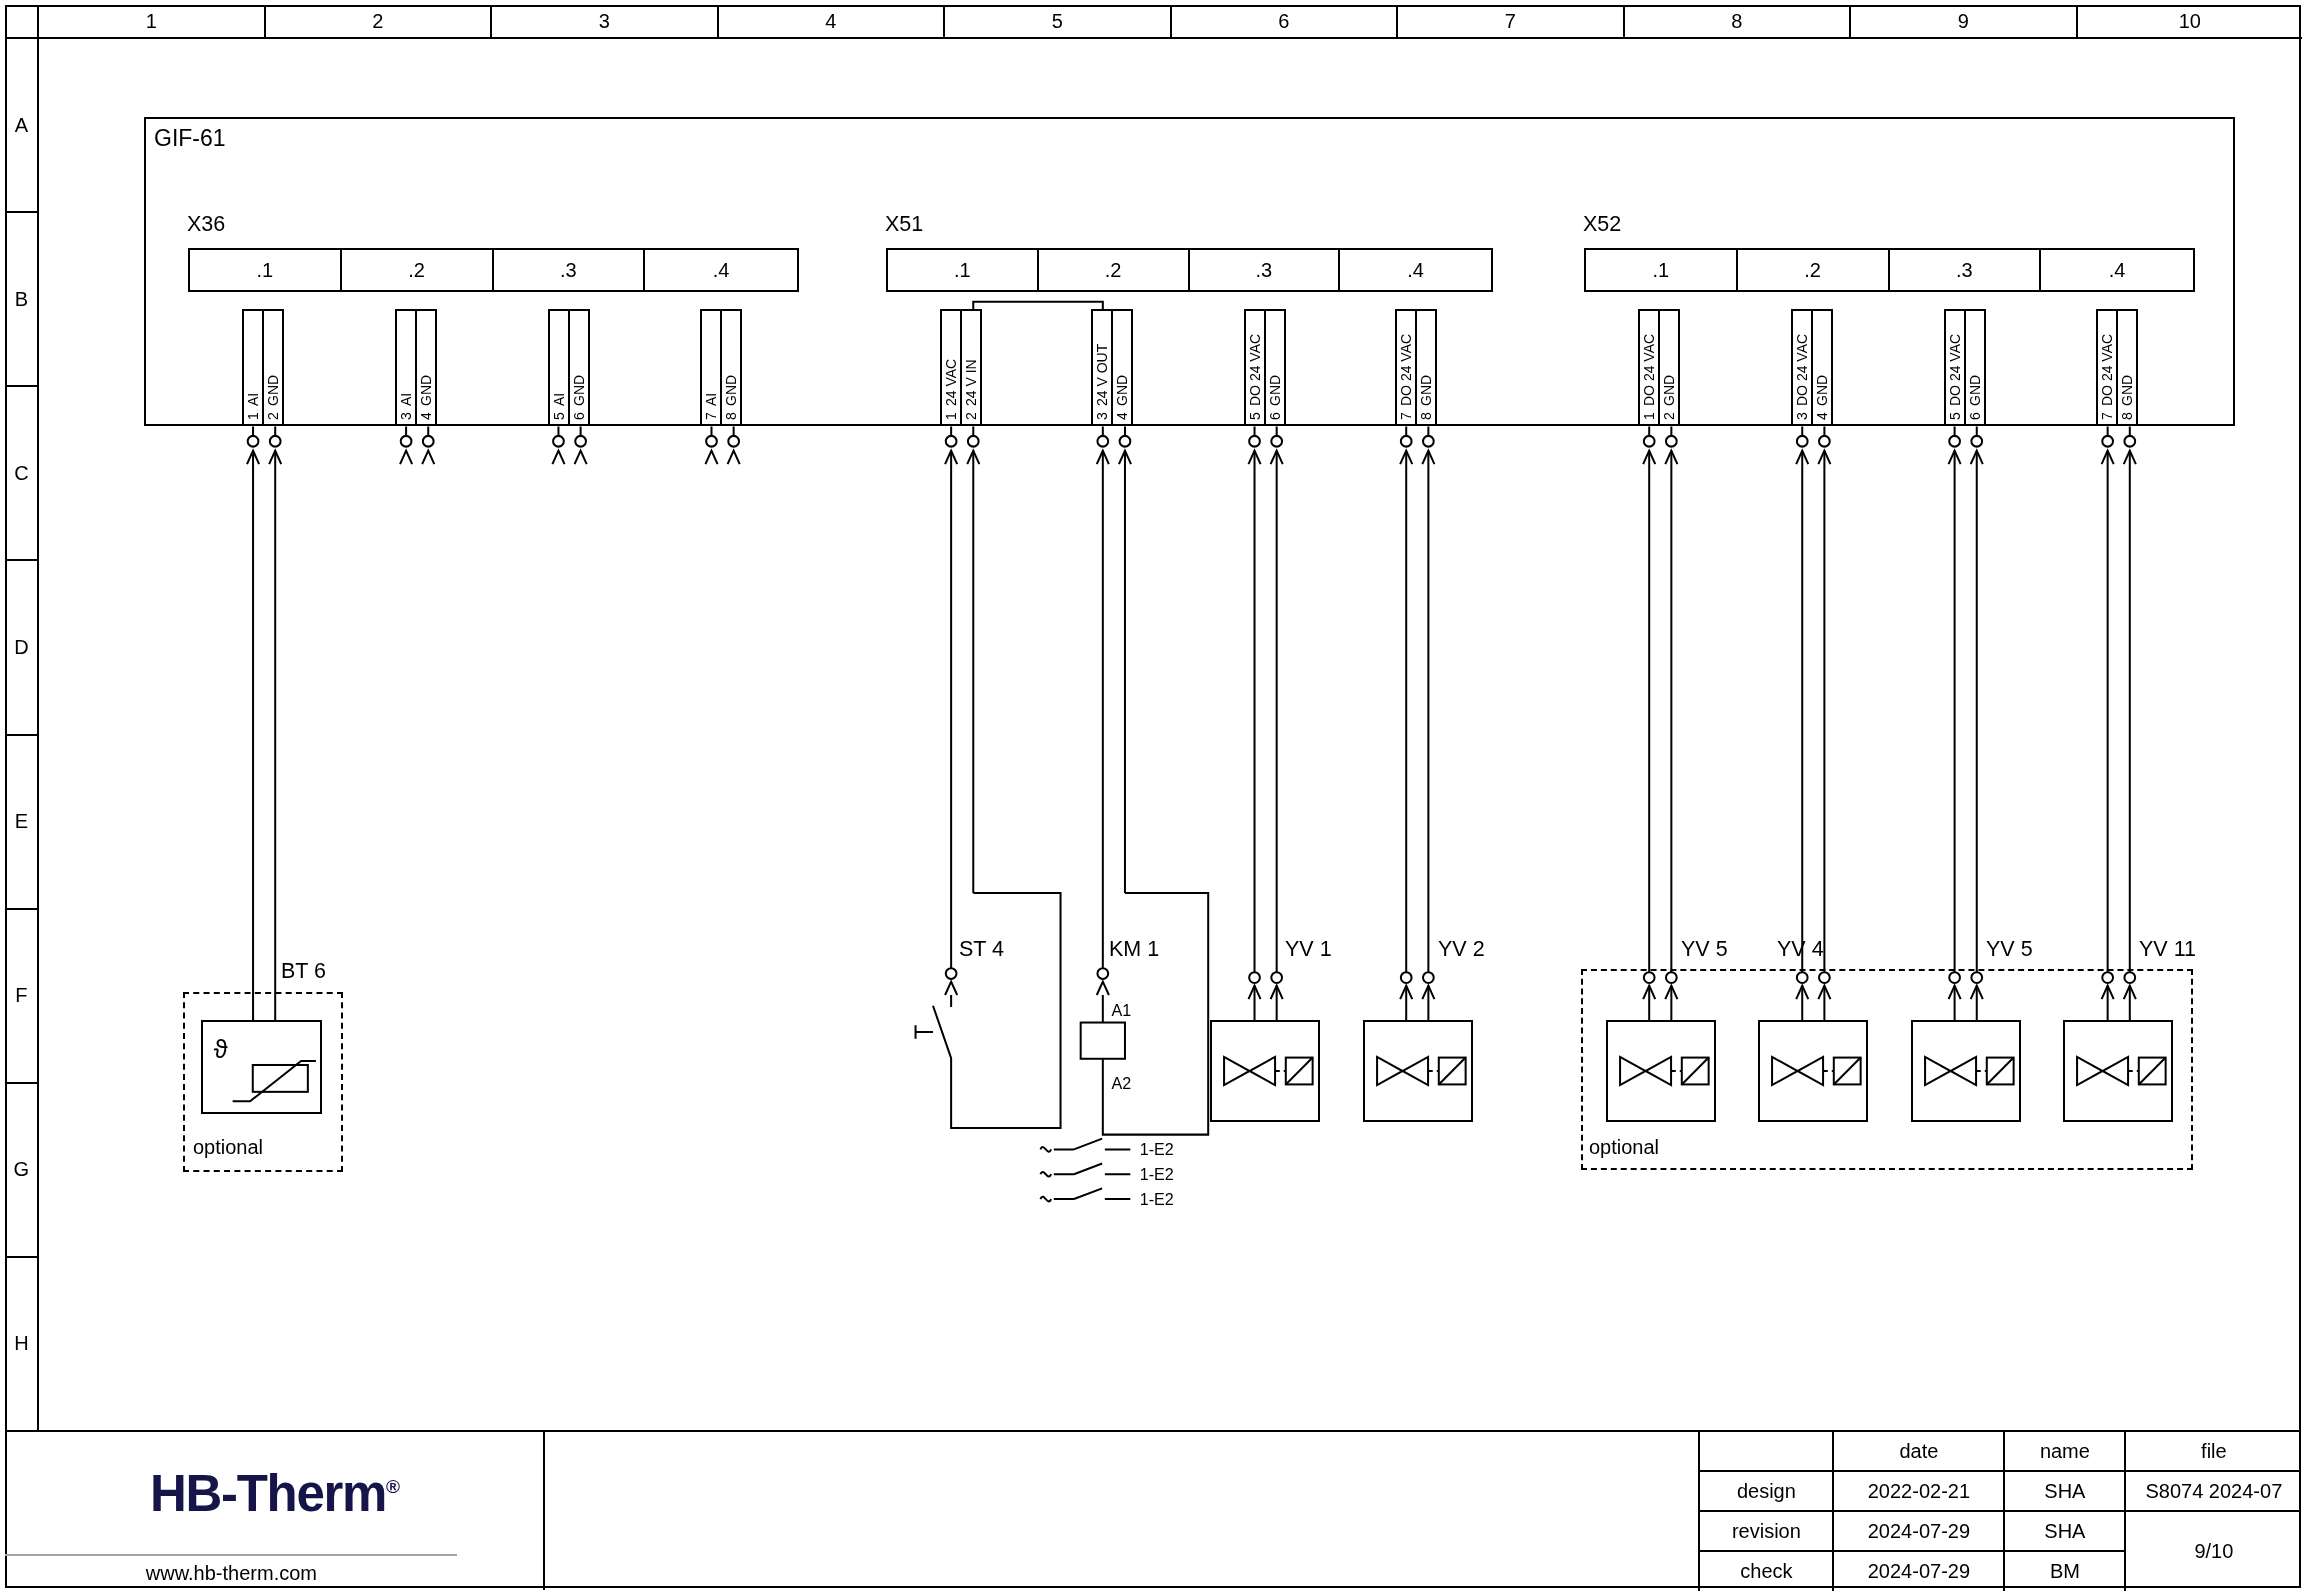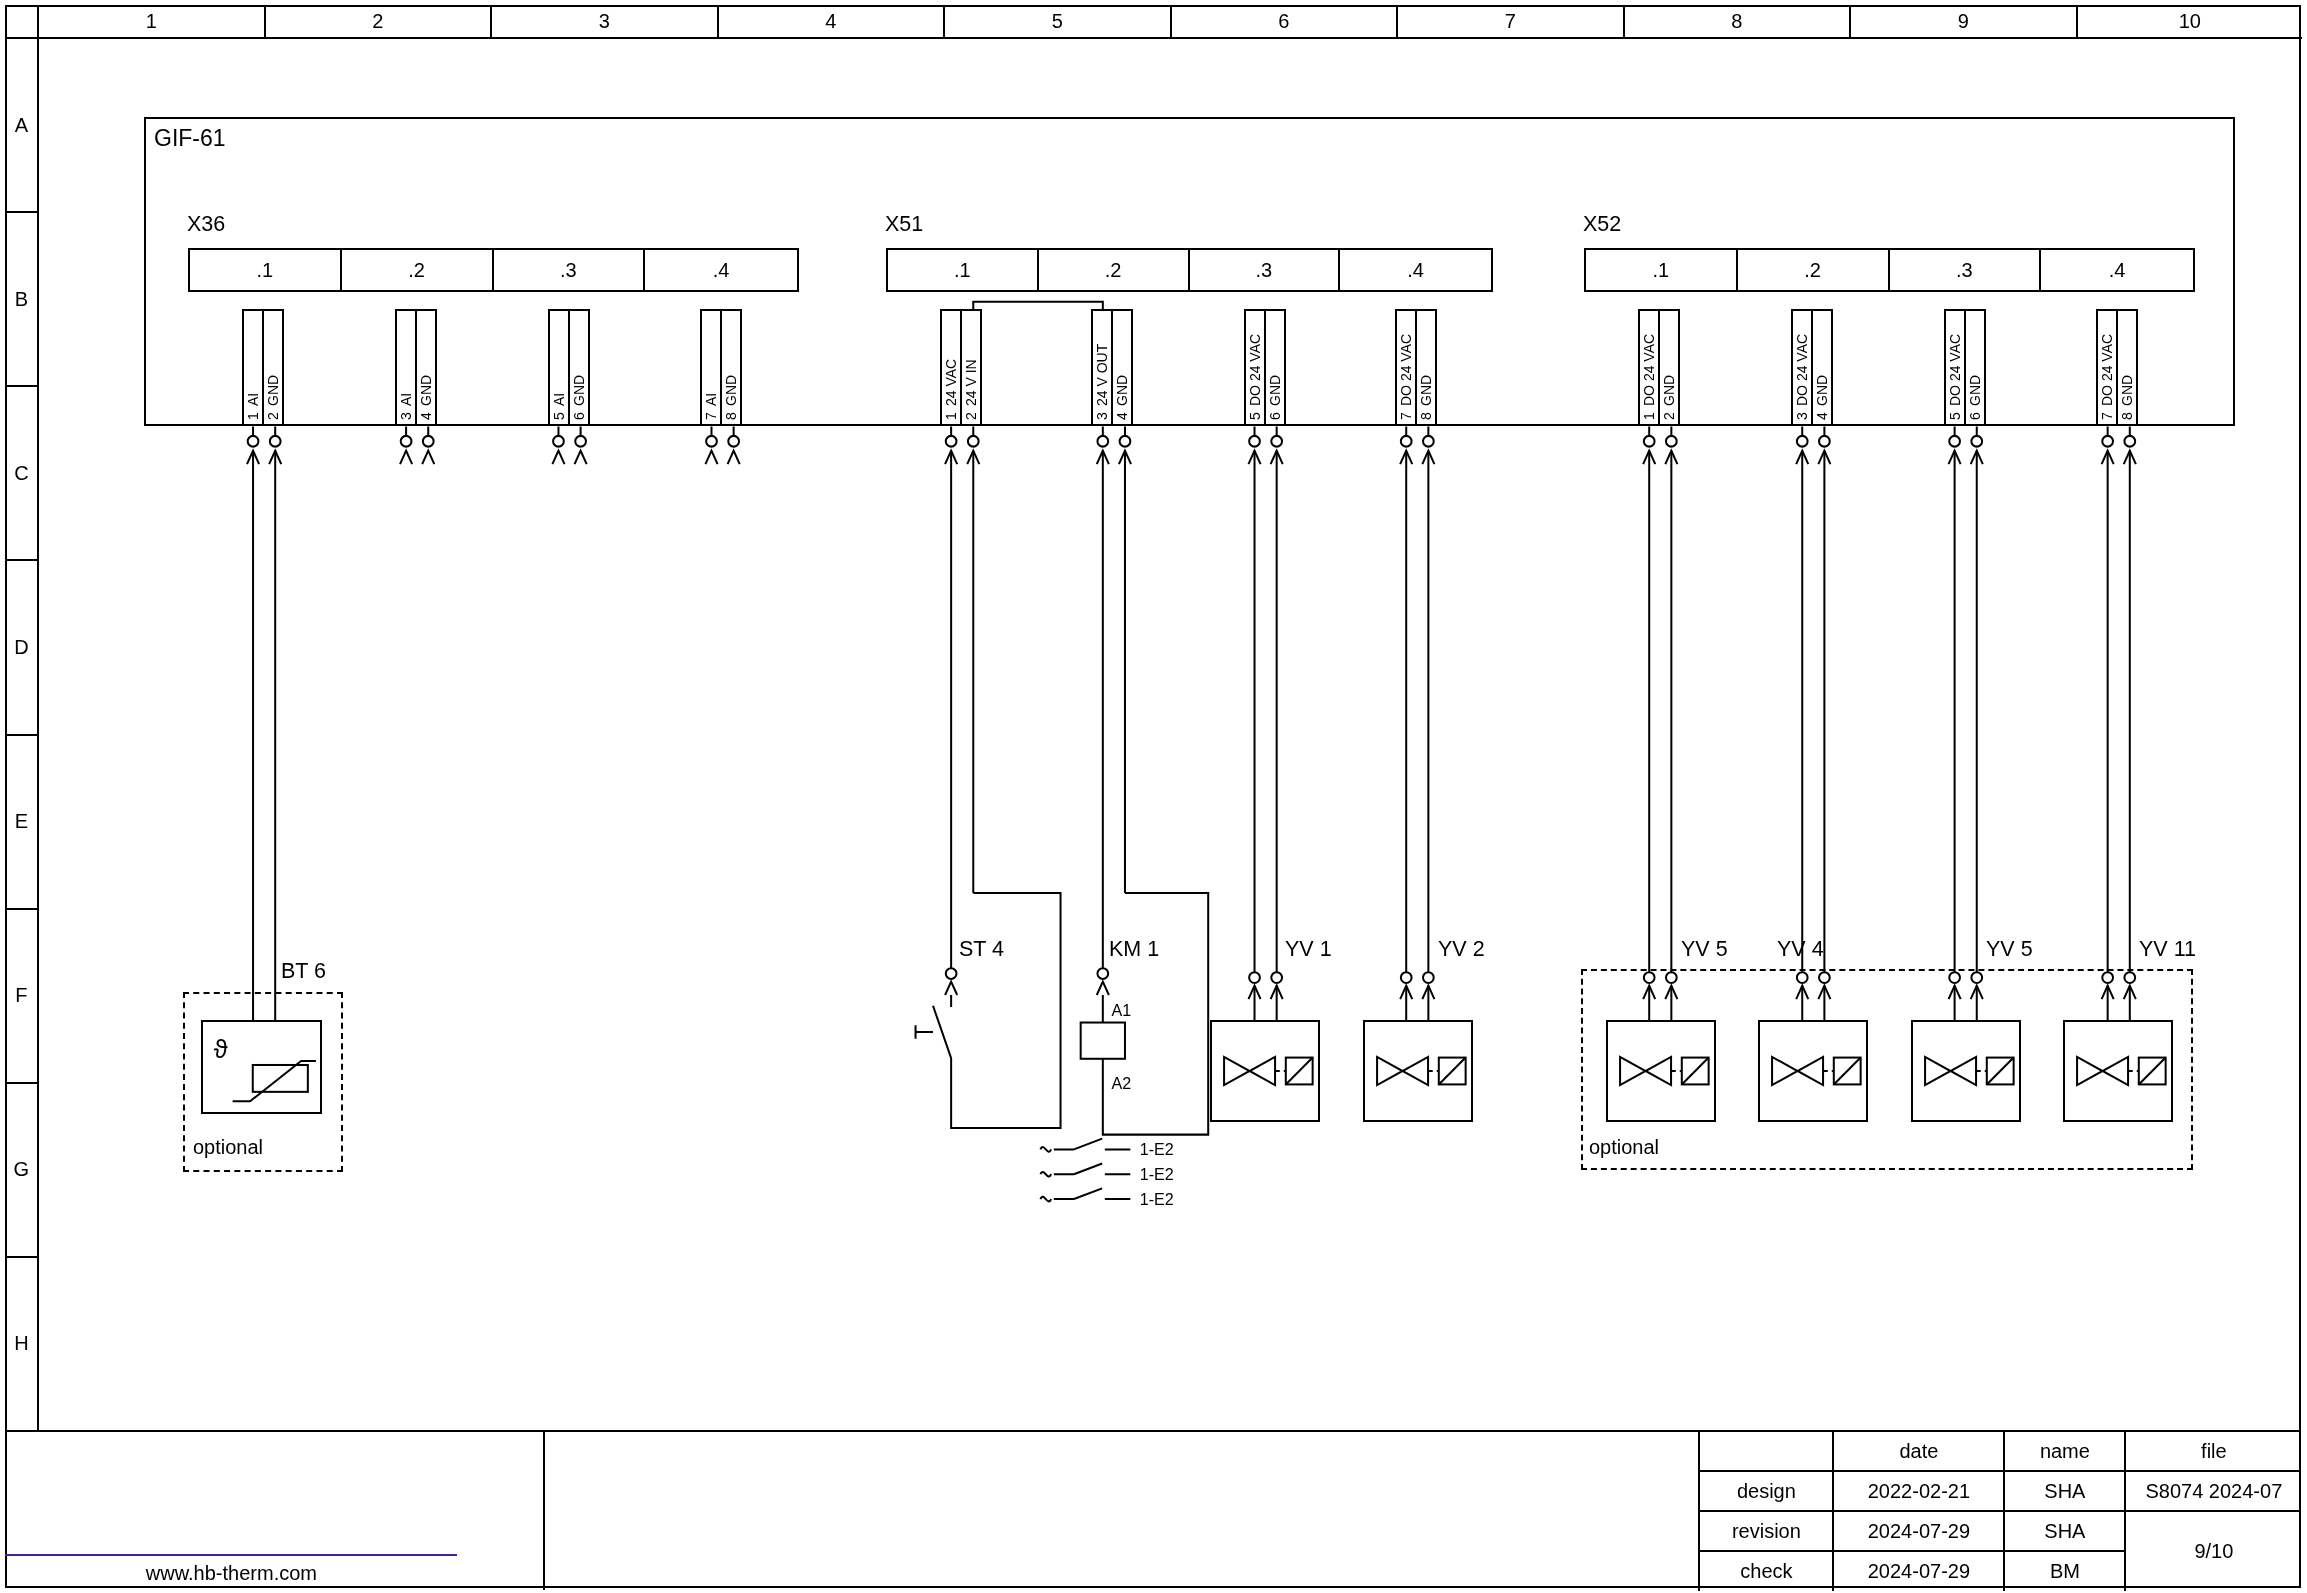--- a/index.html
+++ b/index.html
@@ -403,21 +403,24 @@
         <path d="M 18 52 L 18 94 L 56 73 Z"></path>
           <path d="M 94 52 L 94 94 L 56 73 Z"></path>
         <path d="M 94 73 H 110" stroke-dasharray="7 6"></path>
         <rect x="110" y="53" width="40" height="40"></rect>
           <path d="M 110 93 L 150 53"></path>
       </g>
     </svg>
   </div>
 
   <div class="abs tb" style="left:5.4px;top:1430px;width:2296px;height:158px">
-    <div class="abs tb-flex website" style="left:0;top:122px;width:452px;height:36px;border-top:2px solid #4c1d95">www.hb-therm.com</div>
+    <div class="abs tb-flex" style="left:0;top:0;width:538px;height:122px">
+      <span class="logo" style="color:#15154a"><span>HB-Therm</span><sup>®</sup></span>
+    </div>
+    <div class="abs tb-flex website" style="left:0;top:122px;width:452px;height:36px;border-top:2px solid #a3a3a3">www.hb-therm.com</div>
     <div class="abs" style="left:538px;top:0;width:2px;height:158px;background:#000"></div>
     <div class="abs tb-table" style="left:1693px;top:0;width:603px;height:158px">
       <div class="bb"></div>
       <div class="bb">date</div>
       <div class="bb">name</div>
       <div class="bb">file</div>
 
       <div class="bb">design</div>
       <div class="bb">2022-02-21</div>
       <div class="bb">SHA</div>

